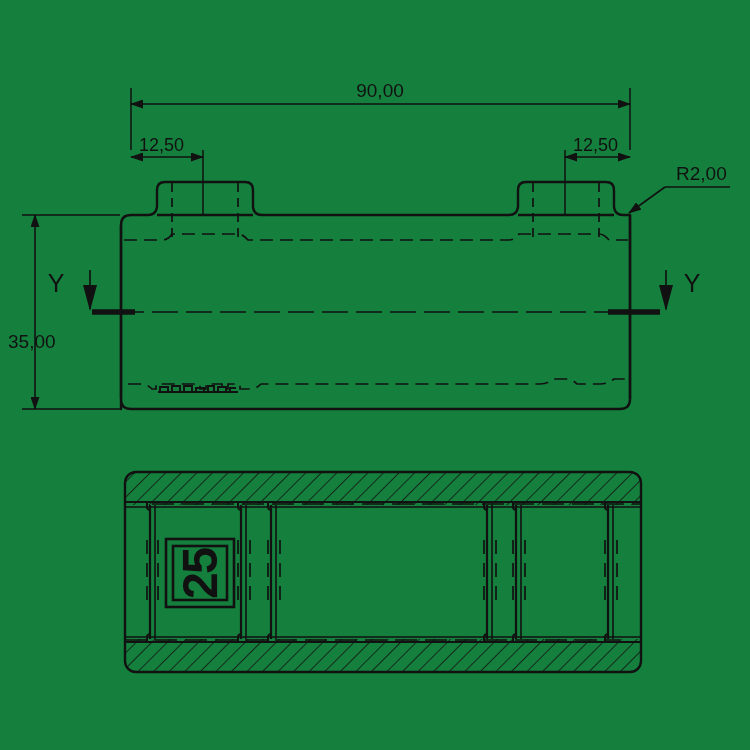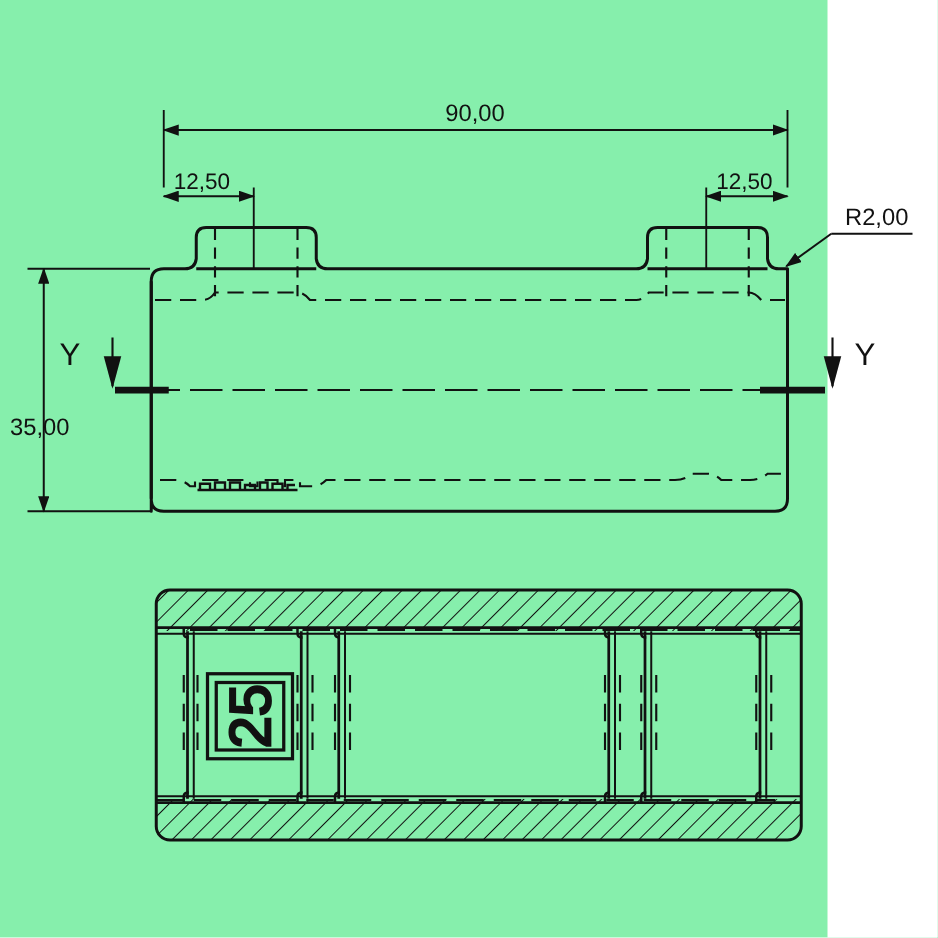--- a/index.html
+++ b/index.html
@@ -9,23 +9,23 @@
     background: #ffffff;
   }
   body {
     width: 750px;
     height: 750px;
     overflow: hidden;
     font-family: "Liberation Sans", sans-serif;
   }
   #drawing-root {
     position: relative;
-    width: 662px;
+    width: 750px;
     height: 750px;
-    background: #86efac;
+    background: #15803d;
   }
   svg#cad {
     display: block;
     width: 750px;
     height: 750px;
   }
   .dim-text {
     font-family: "Liberation Sans", sans-serif;
     font-size: 19px;
     fill: #111111;

